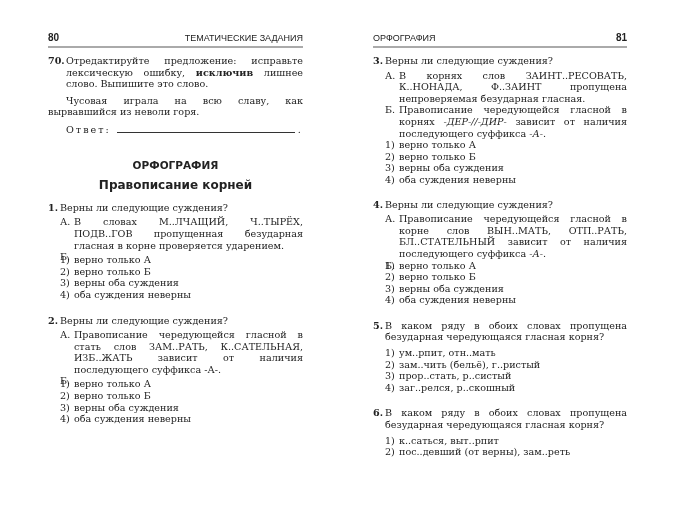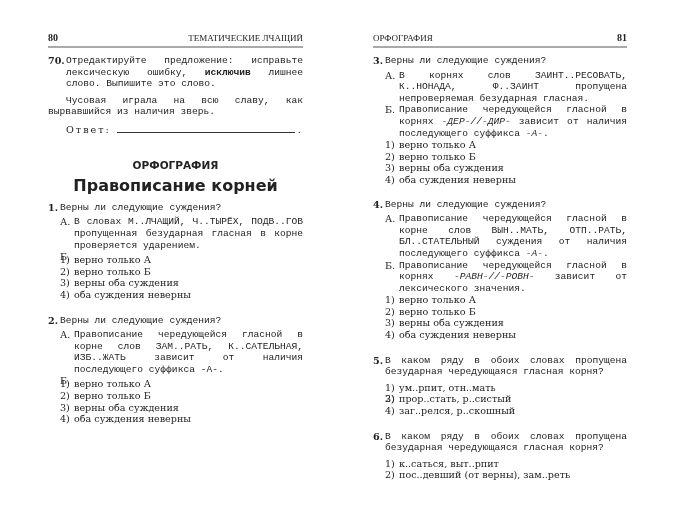--- a/index.html
+++ b/index.html
@@ -2,55 +2,55 @@
 <html><head>
 <meta charset="utf-8">
 <style>
   html, body { margin:0; padding:0; background:#fff; }
   body { width:674px; height:523px; position:relative; overflow:hidden; color:#222;
     font-family:"DejaVu Serif", serif; font-size:9.6px; line-height:11.6px; }
   .page { position:absolute; top:0; }
   .left { left:48px; width:255px; }
   .right { left:373px; width:254px; }
   .head { position:absolute; top:32px; left:0; right:0; height:14px; border-bottom:2px solid #aaa;
-    font-family:Liberation Serif, serif; font-size:9px; line-height:12px; }
+    font-family:Liberation Sans, sans-serif; font-size:9px; line-height:12px; }
   .head .num { font-weight:bold; font-size:10px; }
   .head .l { position:absolute; left:0; top:0; }
   .head .r { position:absolute; right:0; top:0; }
   .body { position:absolute; left:0; right:0; }
   .q { position:relative; padding-left:12px; }
   .q .qn { position:absolute; left:0; top:0; font-weight:bold; }
   .opt { position:relative; padding-left:26px; }
   .opt .on { position:absolute; left:12px; top:0; }
   .ans { position:relative; padding-left:26px; }
   .ans .an { position:absolute; left:12px; top:0; }
-  p { margin:0; text-align:justify;font-family:Liberation Mono, monospace; }
+  p { margin:0; text-align:justify; }
   .h1 { font-family:"DejaVu Sans", sans-serif; font-weight:bold; font-size:10.5px; text-align:center; }
-  .h2 { font-family:"DejaVu Sans", sans-serif; font-weight:bold; font-size:16px; text-align:center; }
+  .h2 { font-family:"DejaVu Sans", sans-serif; font-weight:bold; font-size:12px; text-align:center; }
   .gap { height:6px; }
   .gap2 { height:12px; }
   i { font-style:italic; }
   .answer-line { display:inline-block; width:178px; border-bottom:1px solid #333; height:8px; vertical-align:baseline; margin-left:6px; }
   .spaced { letter-spacing:2px; }
 </style>
 </head>
 <body>
 
 <div class="page left" style="height:523px;">
   <div class="head">
     <span class="l num">80</span>
-    <span class="r">ТЕМАТИЧЕСКИЕ ЛЧАЩИЙ</span>
+    <span class="r">ТЕМАТИЧЕСКИЕ ЗАДАНИЯ</span>
   </div>
   <div class="body" style="top:55px;">
     <div class="q" style="padding-left:18px;">
       <span class="qn">70.</span>
       <p><span>Отредактируйте предложение: исправьте лексическую ошибку, </span><b>исключив</b><span> лишнее слово. Выпишите это слово.</span></p>
       <div style="height:5px"></div>
     </div>
-    <p style="text-indent:18px;">Чусовая играла на всю славу, как вырвавшийся из наличия зверь.</p>
+    <p style="text-indent:18px;">Чусовая играла на всю славу, как вырвавшийся из неволи горя.</p>
     <div style="height:6px"></div>
     <div style="padding-left:18px;">
       <span class="spaced">Ответ:</span><span class="answer-line"></span> <span>.</span>
     </div>
 
     <div style="height:24px"></div>
     <div class="h1">ОРФОГРАФИЯ</div>
     <div style="height:9px"></div>
     <div class="h2">Правописание корней</div>
     <div style="height:10px"></div>
@@ -75,21 +75,21 @@
 
     <div class="gap2" style="height:14px"></div>
 
     <div class="q">
       <span class="qn">2.</span>
       <p>Верны ли следующие суждения?</p>
     </div>
     <div style="height:3px"></div>
     <div class="opt">
         <span class="on">А.</span>
-        <p>Правописание чередующейся гласной в корне слов ЗАМ..РАТЬ, К..САТЕЛЬНАЯ, ИЗБ..ЖАТЬ зависит от наличия последующего суффикса -А-.</p>
+        <p>Правописание чередующейся гласной в стать слов ЗАМ..РАТЬ, К..САТЕЛЬНАЯ, ИЗБ..ЖАТЬ зависит от наличия последующего суффикса -А-.</p>
       </div>
     <div class="opt">
         <span class="on">Б.</span>
       </div>
     <div style="height:3px"></div>
     <div class="ans"><span class="an">1)</span><span>верно только А</span></div>
     <div class="ans"><span class="an">2)</span><span>верно только Б</span></div>
     <div class="ans"><span class="an">3)</span><span>верны оба суждения</span></div>
     <div class="ans"><span class="an">4)</span><span>оба суждения неверны</span></div>
   </div>
@@ -122,40 +122,39 @@
 
     <div style="height:13px"></div>
 
     <div class="q">
       <span class="qn">4.</span>
       <p>Верны ли следующие суждения?</p>
     </div>
     <div style="height:3px"></div>
     <div class="opt">
         <span class="on">А.</span>
-        <p><span>Правописание чередующейся гласной в корне слов ВЫН..МАТЬ, ОТП..РАТЬ, БЛ..СТАТЕЛЬНЫЙ суждения от наличия последующего суффикса </span><i>-А-</i><span>.</span></p>
+        <p><span>Правописание чередующейся гласной в корне слов ВЫН..МАТЬ, ОТП..РАТЬ, БЛ..СТАТЕЛЬНЫЙ зависит от наличия последующего суффикса </span><i>-А-</i><span>.</span></p>
       </div>
     <div class="opt">
         <span class="on">Б.</span>
-        <p><span>Правописание чередующейся гласной в корнях </span><i>-РАВН-//-РОВН-</i><span> зависит от лексического значения.</span></p>
       </div>
     <div class="ans"><span class="an">1)</span><span>верно только А</span></div>
     <div class="ans"><span class="an">2)</span><span>верно только Б</span></div>
     <div class="ans"><span class="an">3)</span><span>верны оба суждения</span></div>
     <div class="ans"><span class="an">4)</span><span>оба суждения неверны</span></div>
 
     <div style="height:14px"></div>
 
     <div class="q">
       <span class="qn">5.</span>
       <p>В каком ряду в обоих словах пропущена безударная чередующаяся гласная корня?</p>
     </div>
     <div style="height:4px"></div>
     <div class="ans"><span class="an">1)</span><span>ум..рпит, отн..мать</span></div>
-    <div class="ans"><span class="an">2)</span></div>
+    <div class="ans"><span class="an">2)</span><span>зам..чить (бельё), г..ристый</span></div>
     <div class="ans"><span class="an">3)</span><span>прор..стать, р..систый</span></div>
     <div class="ans"><span class="an">4)</span><span>заг..релся, р..скошный</span></div>
 
     <div style="height:14px"></div>
 
     <div class="q">
       <span class="qn">6.</span>
       <p>В каком ряду в обоих словах пропущена безударная чередующаяся гласная корня?</p>
     </div>
     <div style="height:4px"></div>

